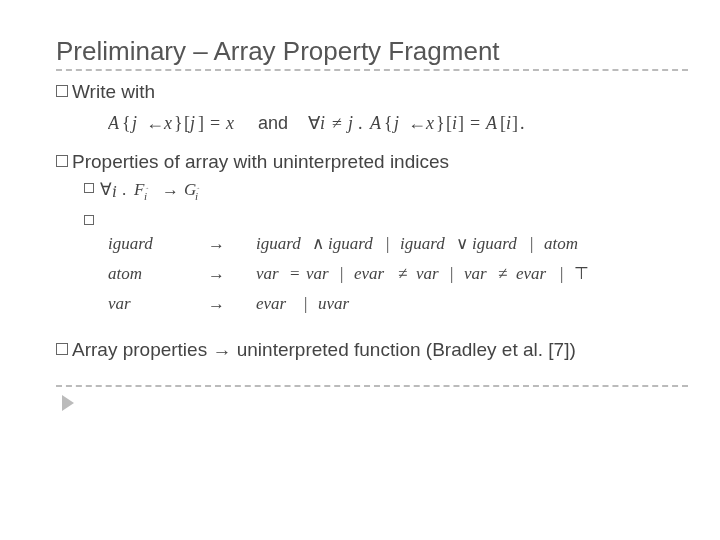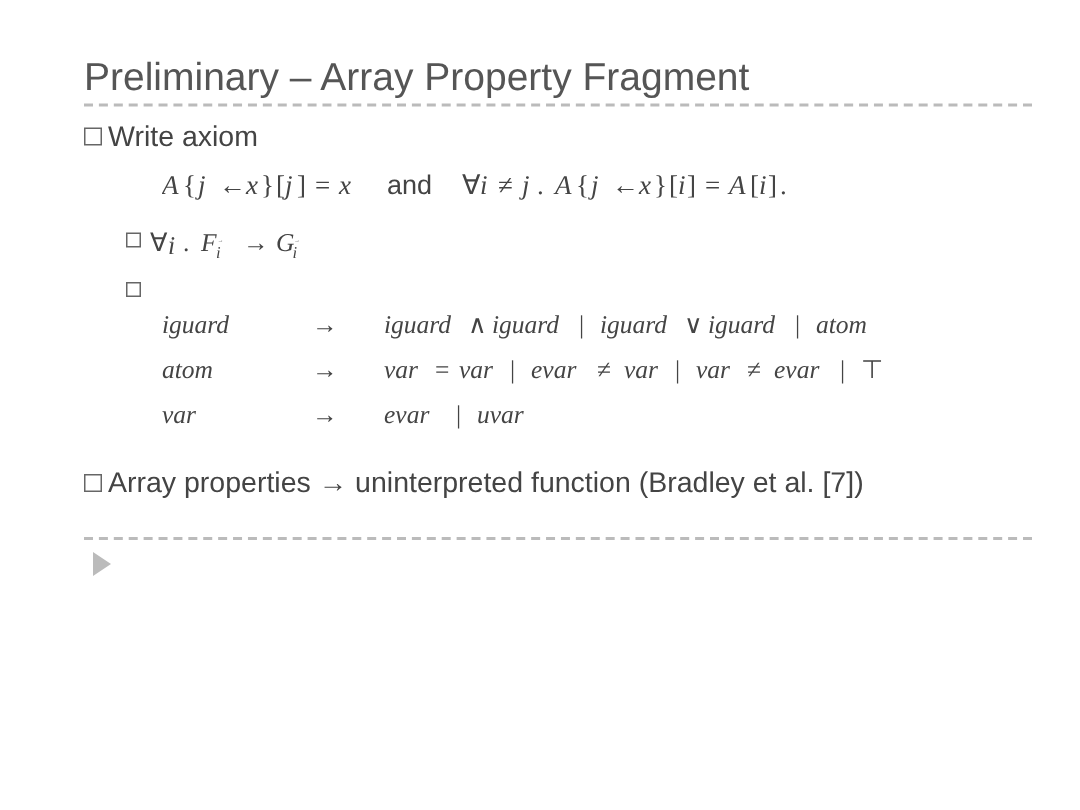--- a/index.html
+++ b/index.html
@@ -74,21 +74,21 @@
 </head>
 <body>
 
 <div class="slide">
 
   <h1 class="title">Preliminary – Array Property Fragment</h1>
   <hr class="title-underline">
 
   <div class="bullet-row">
     <span class="sq"></span>
-    <span>Write axiom</span>
+    <span>Write with</span>
   </div>
 
   <div class="formula-block">
     <svg width="520" height="28" viewBox="0 0 520 28">
       <g font-family="Georgia, 'Times New Roman', serif" font-size="18" fill="#444">
         <text x="0" y="20" font-style="italic">A</text>
         <text x="14" y="20">{</text>
         <text x="24" y="20" font-style="italic">j</text>
         <text x="38" y="20">←</text>
         <text x="56" y="20" font-style="italic">x</text>
@@ -116,20 +116,24 @@
         <text x="362" y="20">=</text>
         <text x="378" y="20" font-style="italic">A</text>
         <text x="392" y="20">[</text>
         <text x="398" y="20" font-style="italic">i</text>
         <text x="404" y="20">]</text>
         <text x="412" y="20">.</text>
       </g>
     </svg>
   </div>
 
+  <div class="bullet-row">
+    <span class="sq"></span>
+    <span>Properties of array with uninterpreted indices</span>
+  </div>
 
   <div class="bullet-row indent">
     <span class="sq"></span>
     <span class="formula-inline">
       <svg width="130" height="22" viewBox="0 0 130 22">
         <g font-family="Georgia, 'Times New Roman', serif" font-size="17" fill="#444">
           <text x="0" y="16">∀</text>
           <text x="12" y="10" font-style="italic" font-size="4">→</text>
           <text x="12" y="18" font-style="italic">i</text>
           <text x="22" y="16">.</text>

